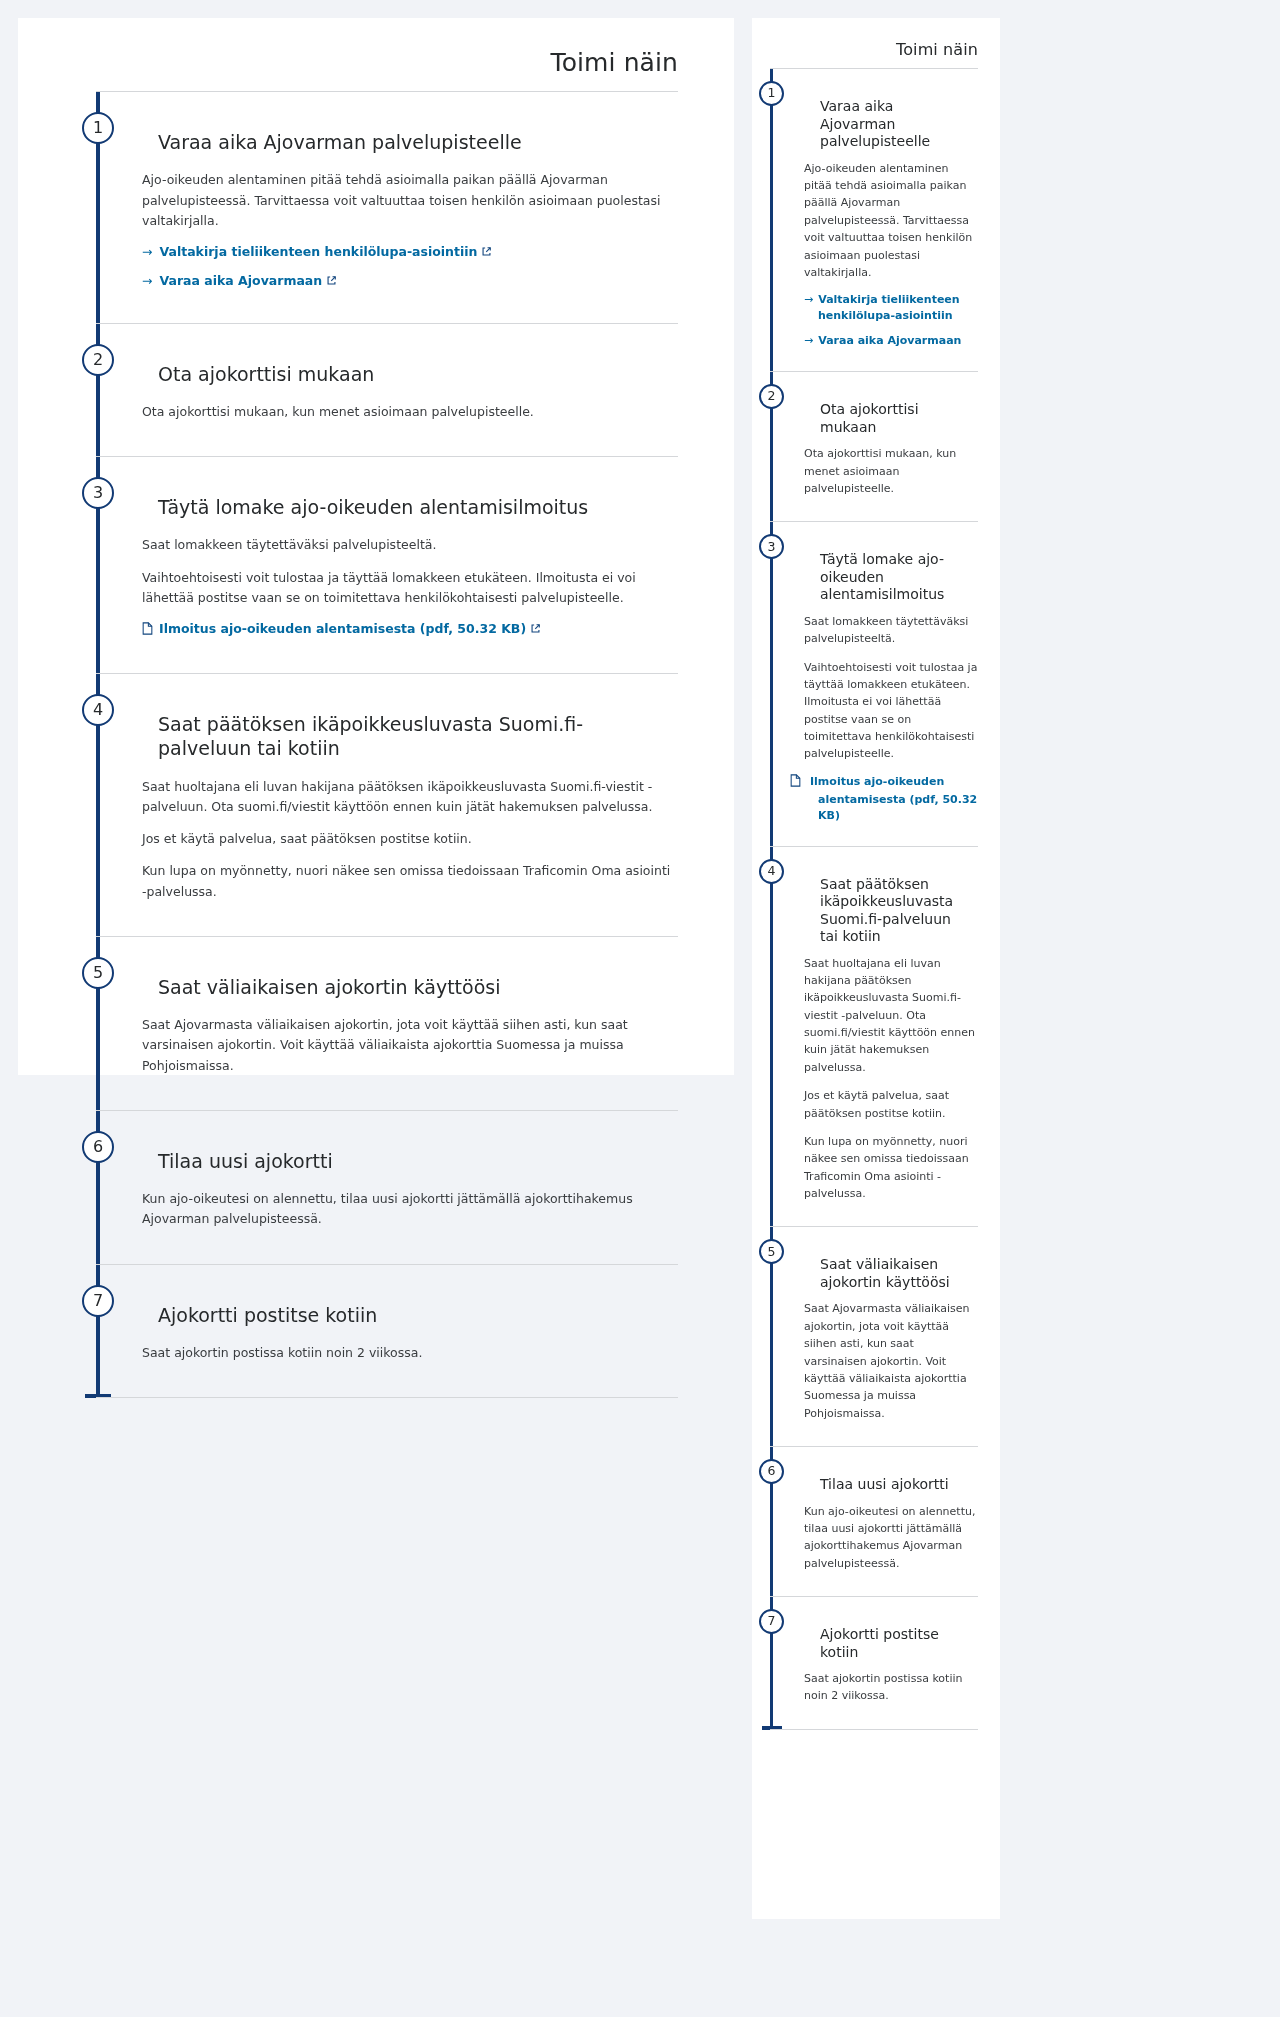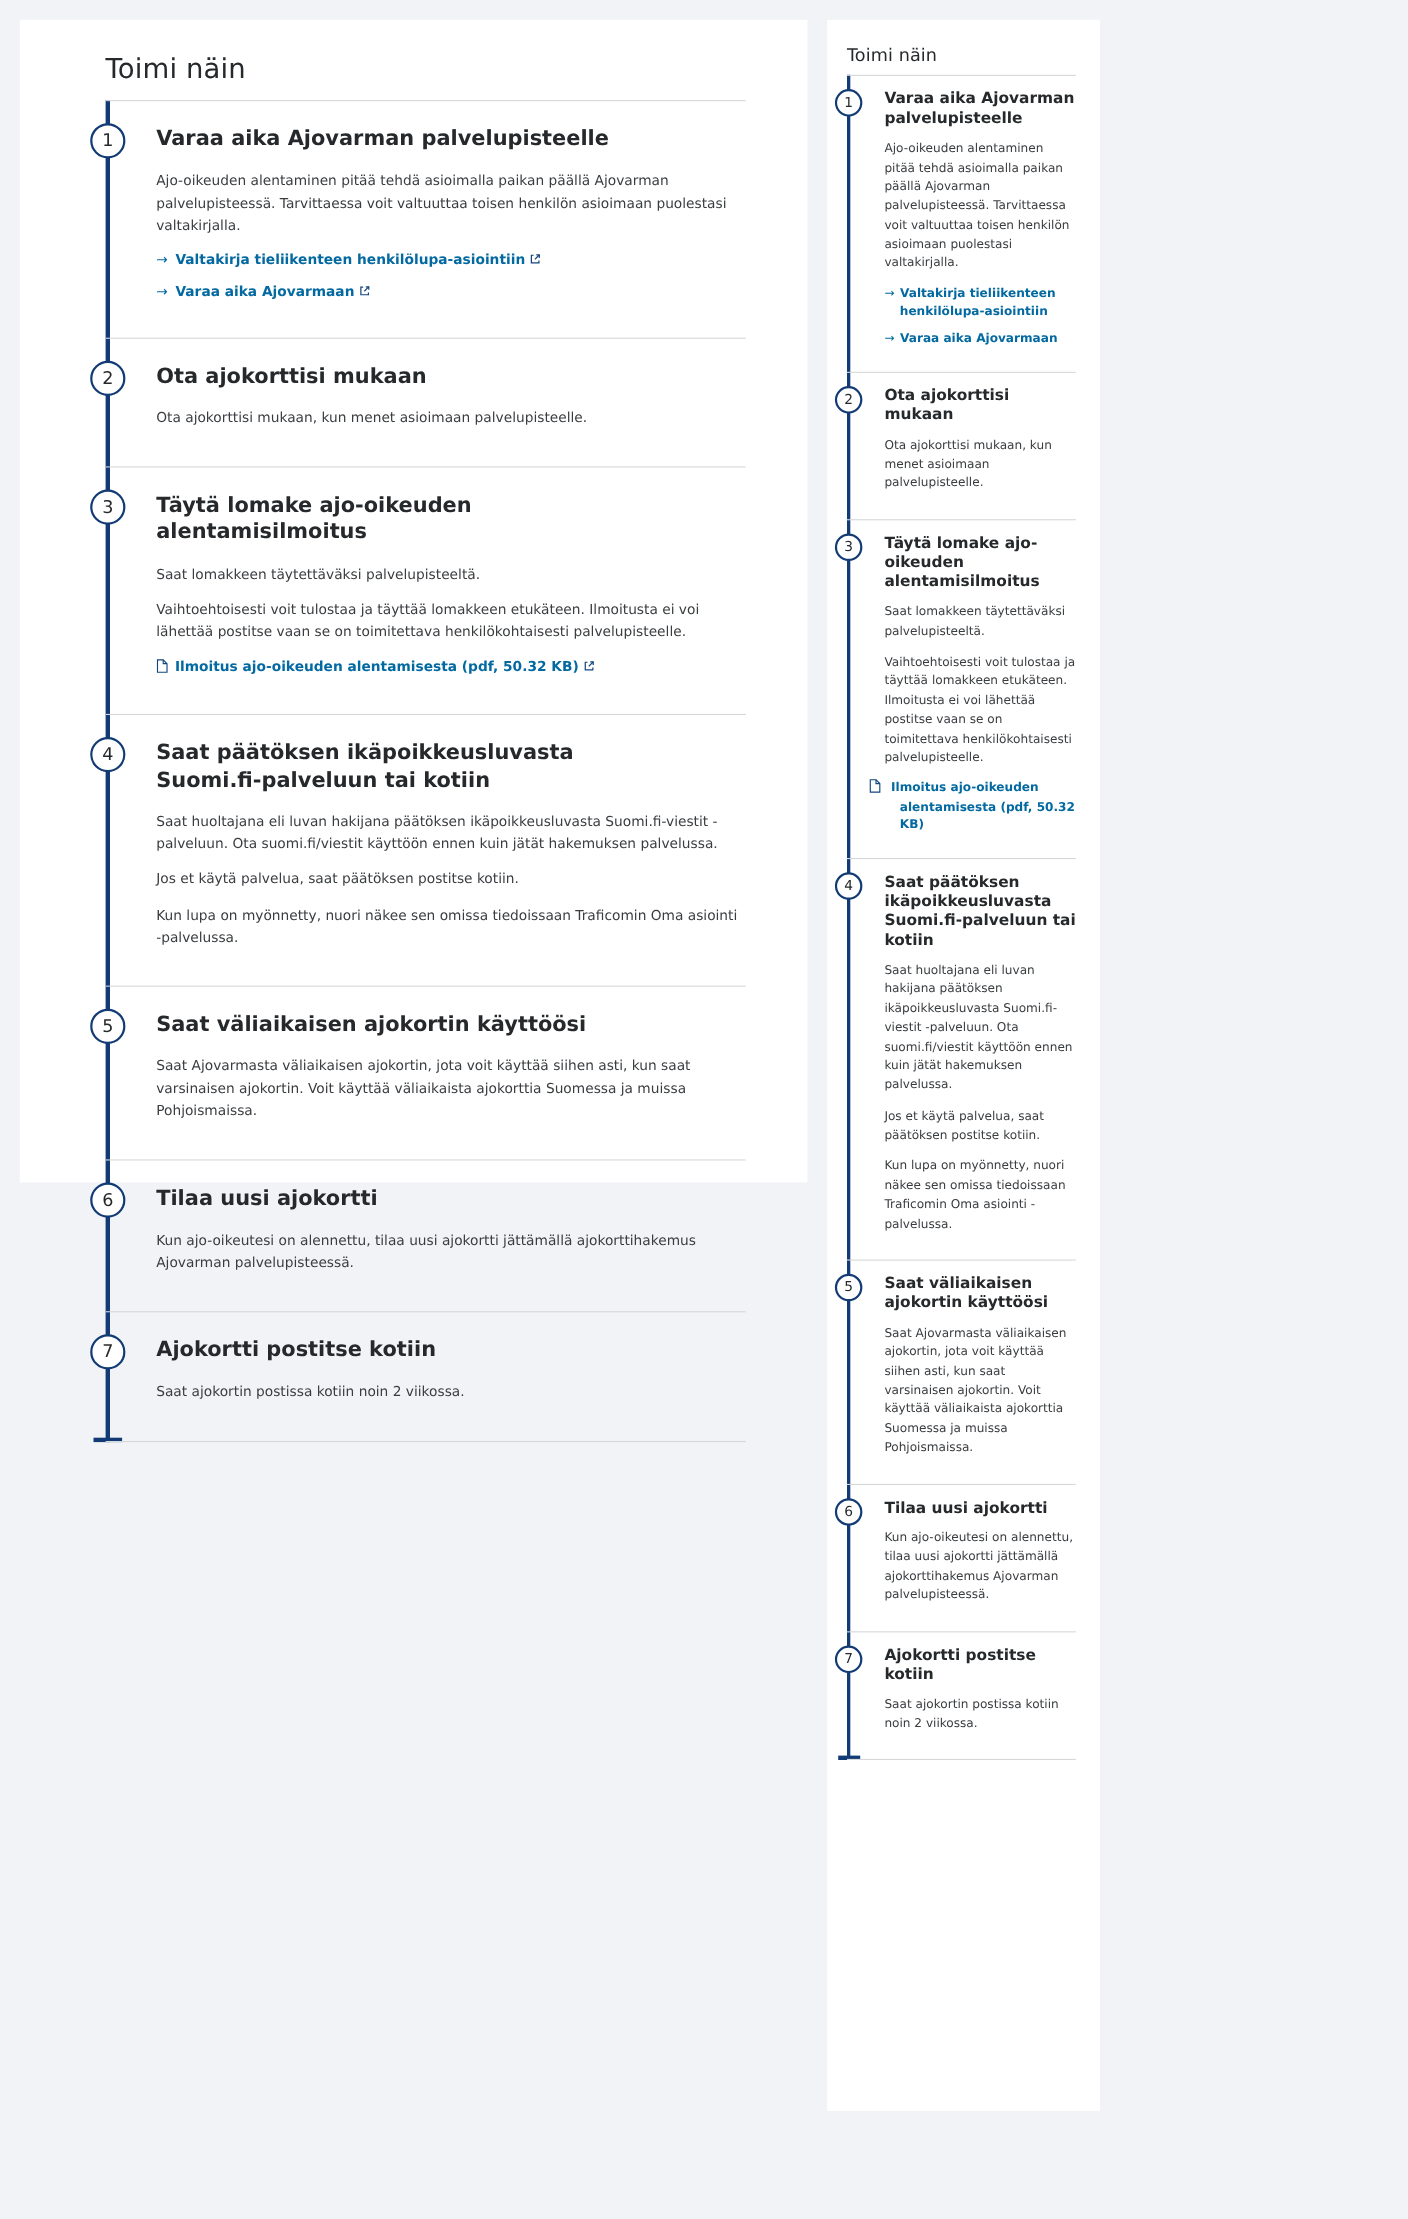--- a/index.html
+++ b/index.html
@@ -24,20 +24,21 @@
   }
   .wide-inner{ padding:30px 56px 0 78px; }
 
   .panel-title{
     font-size:25px;
     font-weight:400;
     color:#26292b;
     letter-spacing:.1px;
     margin:0 0 13px 0;
     line-height:1.2;
+    text-align:right;
   }
   .wide-inner .panel-title{ margin-left:-0px; }
 
   
   .steps{ position:relative; }
   .rail{
     position:absolute;
     left:0px; top:0px; bottom:0;
     width:4px; background:#123a74;
   }
@@ -60,24 +61,24 @@
     width:32px; height:32px; border-radius:50%;
     background:#ffffff;
     border:2px solid #123a74;
     color:#26292b;
     font-size:16px;
     display:flex; align-items:center; justify-content:center;
     line-height:1;
   }
   .step-head{
     font-size:19px;
-    font-weight:700;
+    font-weight:400;
     color:#26292b;
     line-height:1.28;
-    margin:0;
+    margin:16px;
   }
   .step-body{ }
   .step-body p{
     font-size:12.5px;
     line-height:1.62;
     color:#3a3d40;
     margin:0 0 12px 0;
   }
   .link{
     display:block;

